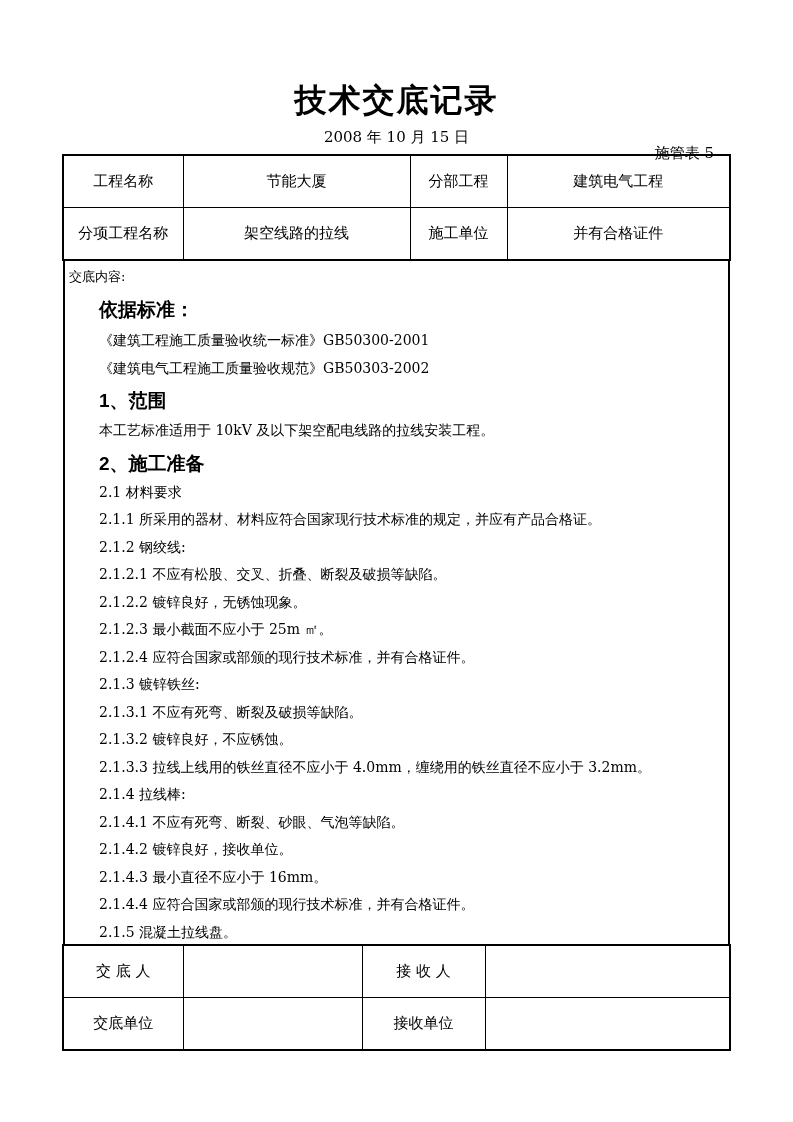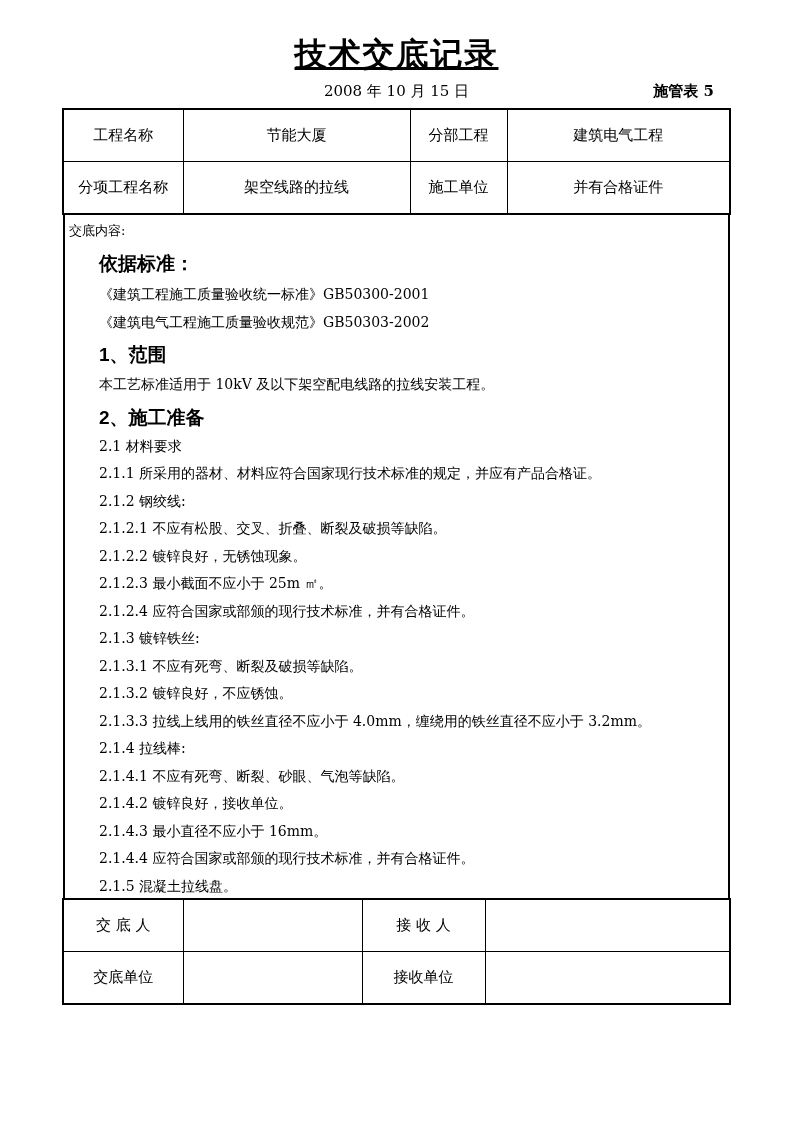--- a/index.html
+++ b/index.html
@@ -5,31 +5,31 @@
   * { box-sizing: border-box; }
   html, body { margin: 0; padding: 0; }
   body {
     width: 793px; height: 1122px;
     background: #ffffff; color: #000000;
     font-family: "DejaVu Serif", "Liberation Serif", serif;
   }
   .page { position: relative; width: 793px; height: 1122px; overflow: hidden; background:#fff; }
 
   .doc-title {
-    margin: 0; padding-top: 36px;
+    margin: 0; padding-top: 82px;
     text-align: center;
     font-family: "Liberation Sans", "DejaVu Sans", sans-serif;
-    font-weight: bold; font-size: 32px; line-height: 36px; letter-spacing: 2px; text-decoration: underline;
+    font-weight: bold; font-size: 32px; line-height: 36px; letter-spacing: 2px;
   }
   .meta {
     position: relative; width: 667px; margin: 8px auto 6px auto;
     height: 22px; font-size: 15px;
   }
   .meta .date { display: block; text-align: center; line-height: 22px; }
-  .meta .form-no { position: absolute; right: 16px; top: 0; line-height: 22px; font-weight: bold; }
+  .meta .form-no { position: absolute; right: 16px; top: 16px; line-height: 22px; }
 
   table.tbl {
     width: 667px; margin: 0 auto; border-collapse: collapse; table-layout: fixed;
     border: 2px solid #000;
   }
   table.tbl td {
     border: 1px solid #000; text-align: center; vertical-align: middle;
     font-size: 15px; padding: 16px 2px; overflow: hidden;
   }
   table.info td { height: 45px; }

